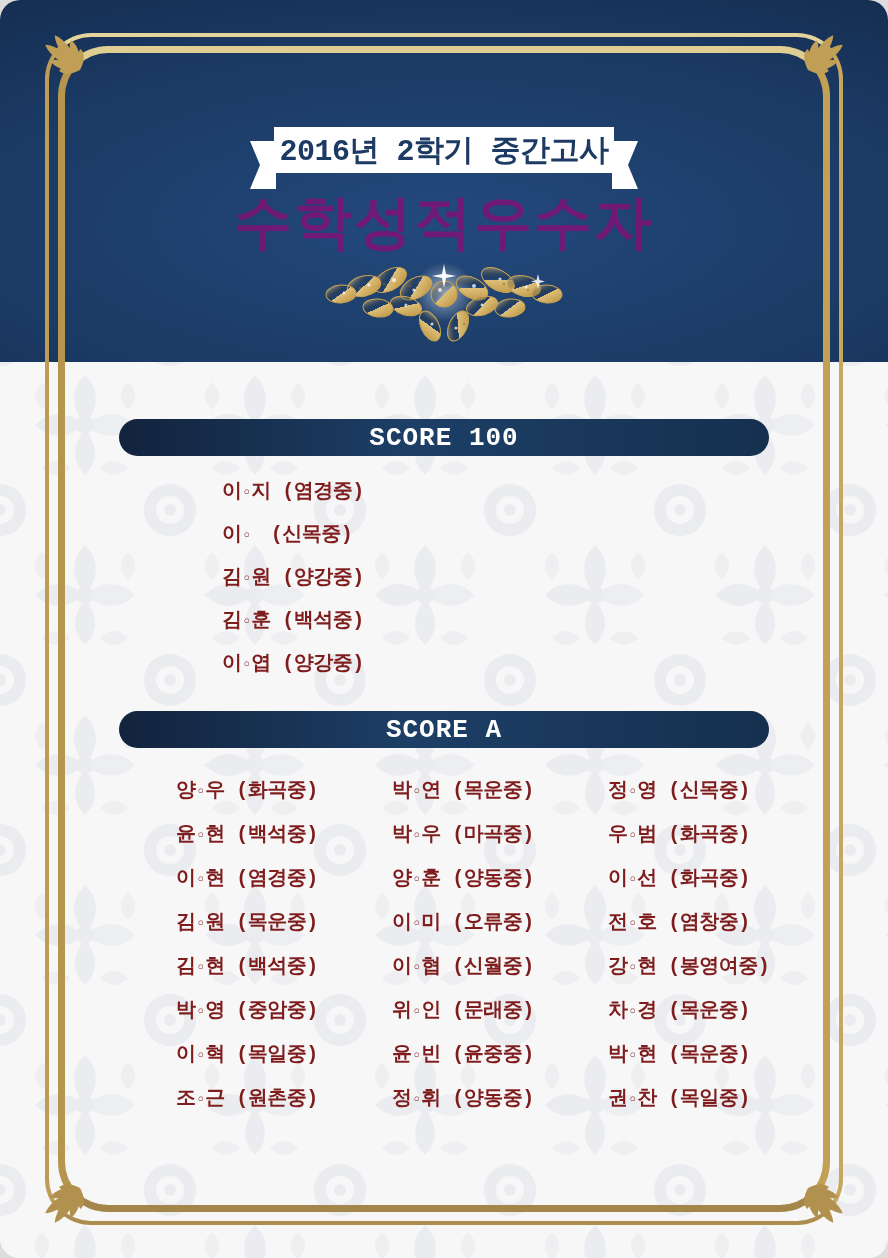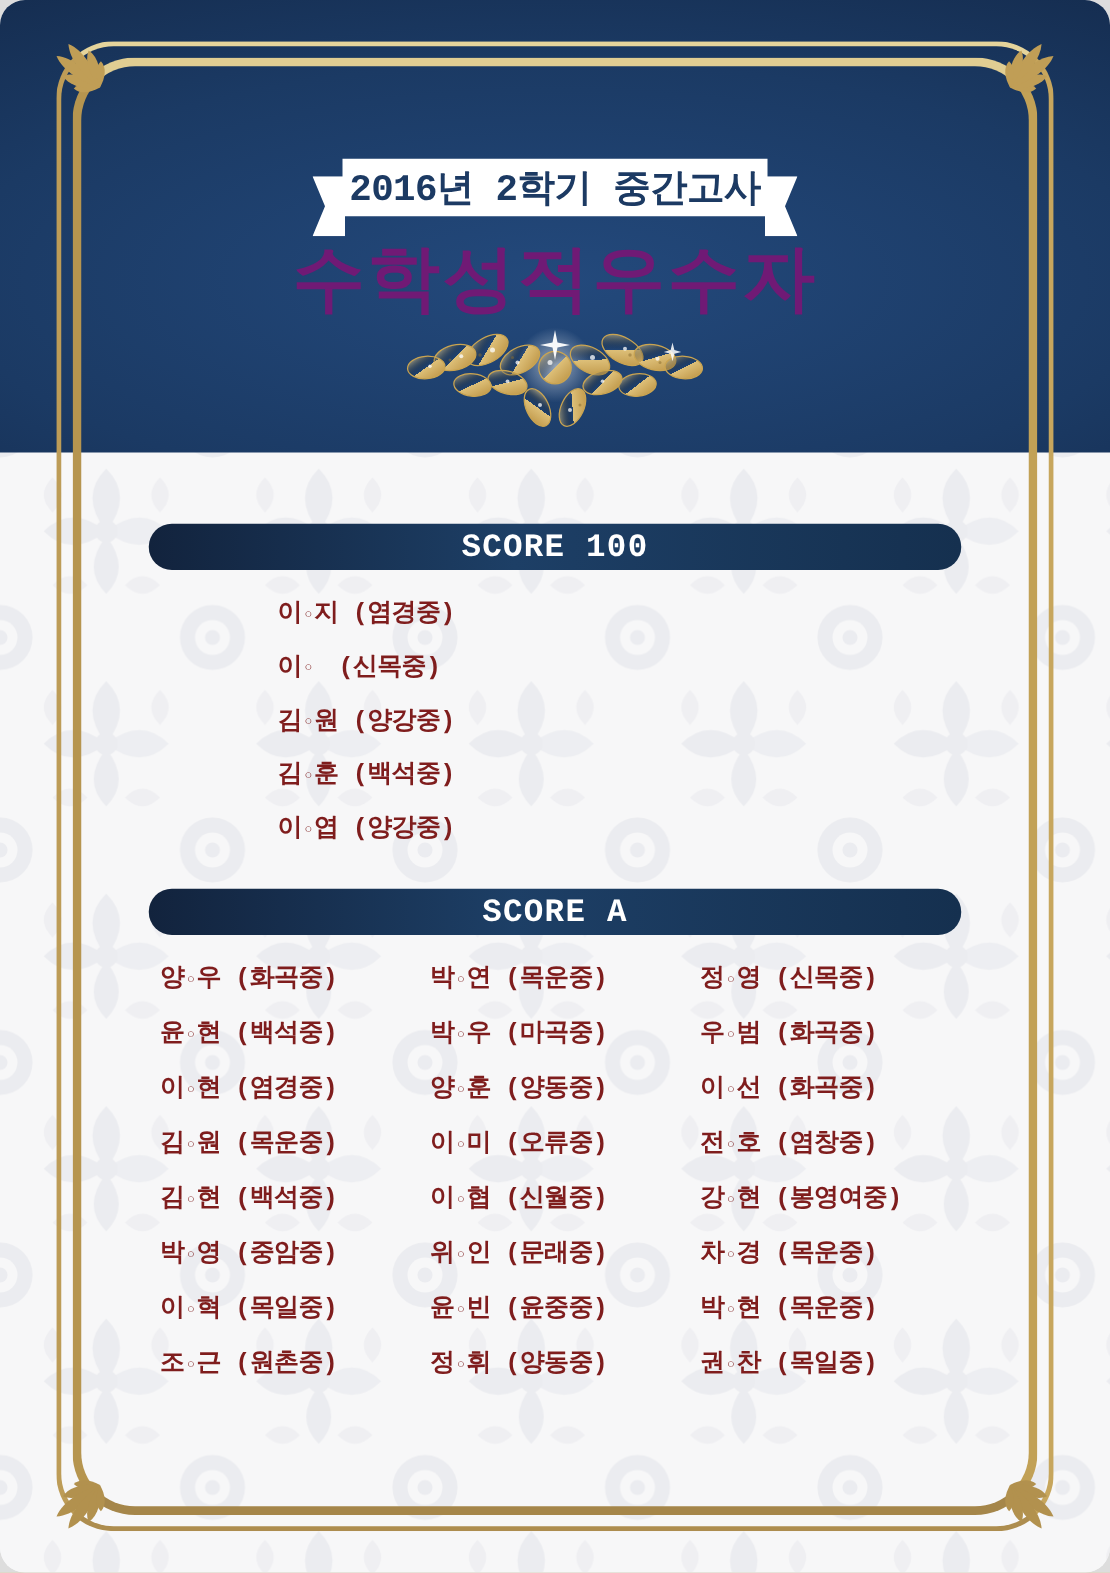--- a/index.html
+++ b/index.html
@@ -59,21 +59,21 @@
     color:#ffffff;font-size:26px;font-weight:700;letter-spacing:1px;
   }
   .names{display:grid;margin-top:14px;}
   .names-score{padding-left:103px;grid-template-columns:258px 1fr;grid-auto-flow:column;}
   .names-score .col{display:block;}
   .names-level{padding-left:9px;grid-template-columns:216px 216px 1fr;}
   .name-item{
     height:43px;line-height:43px;white-space:nowrap;
     color:#7f1d1d;font-size:20px;font-weight:700;letter-spacing:-0.5px;
   }
-  .names-level .name-item{height:44px;line-height:44px;}
+  .names-level .name-item{height:44px;line-height:58px;margin-left:48px;}
   .circ{font-size:0.52em;vertical-align:0.2em;margin:0 2px;font-weight:400;}
 </style>
 </head>
 <body>
 
 <div class="page">
 
   <svg class="damask" width="888" height="1258">
     <defs>
       <pattern id="dmk" width="170" height="170" patternUnits="userSpaceOnUse">

